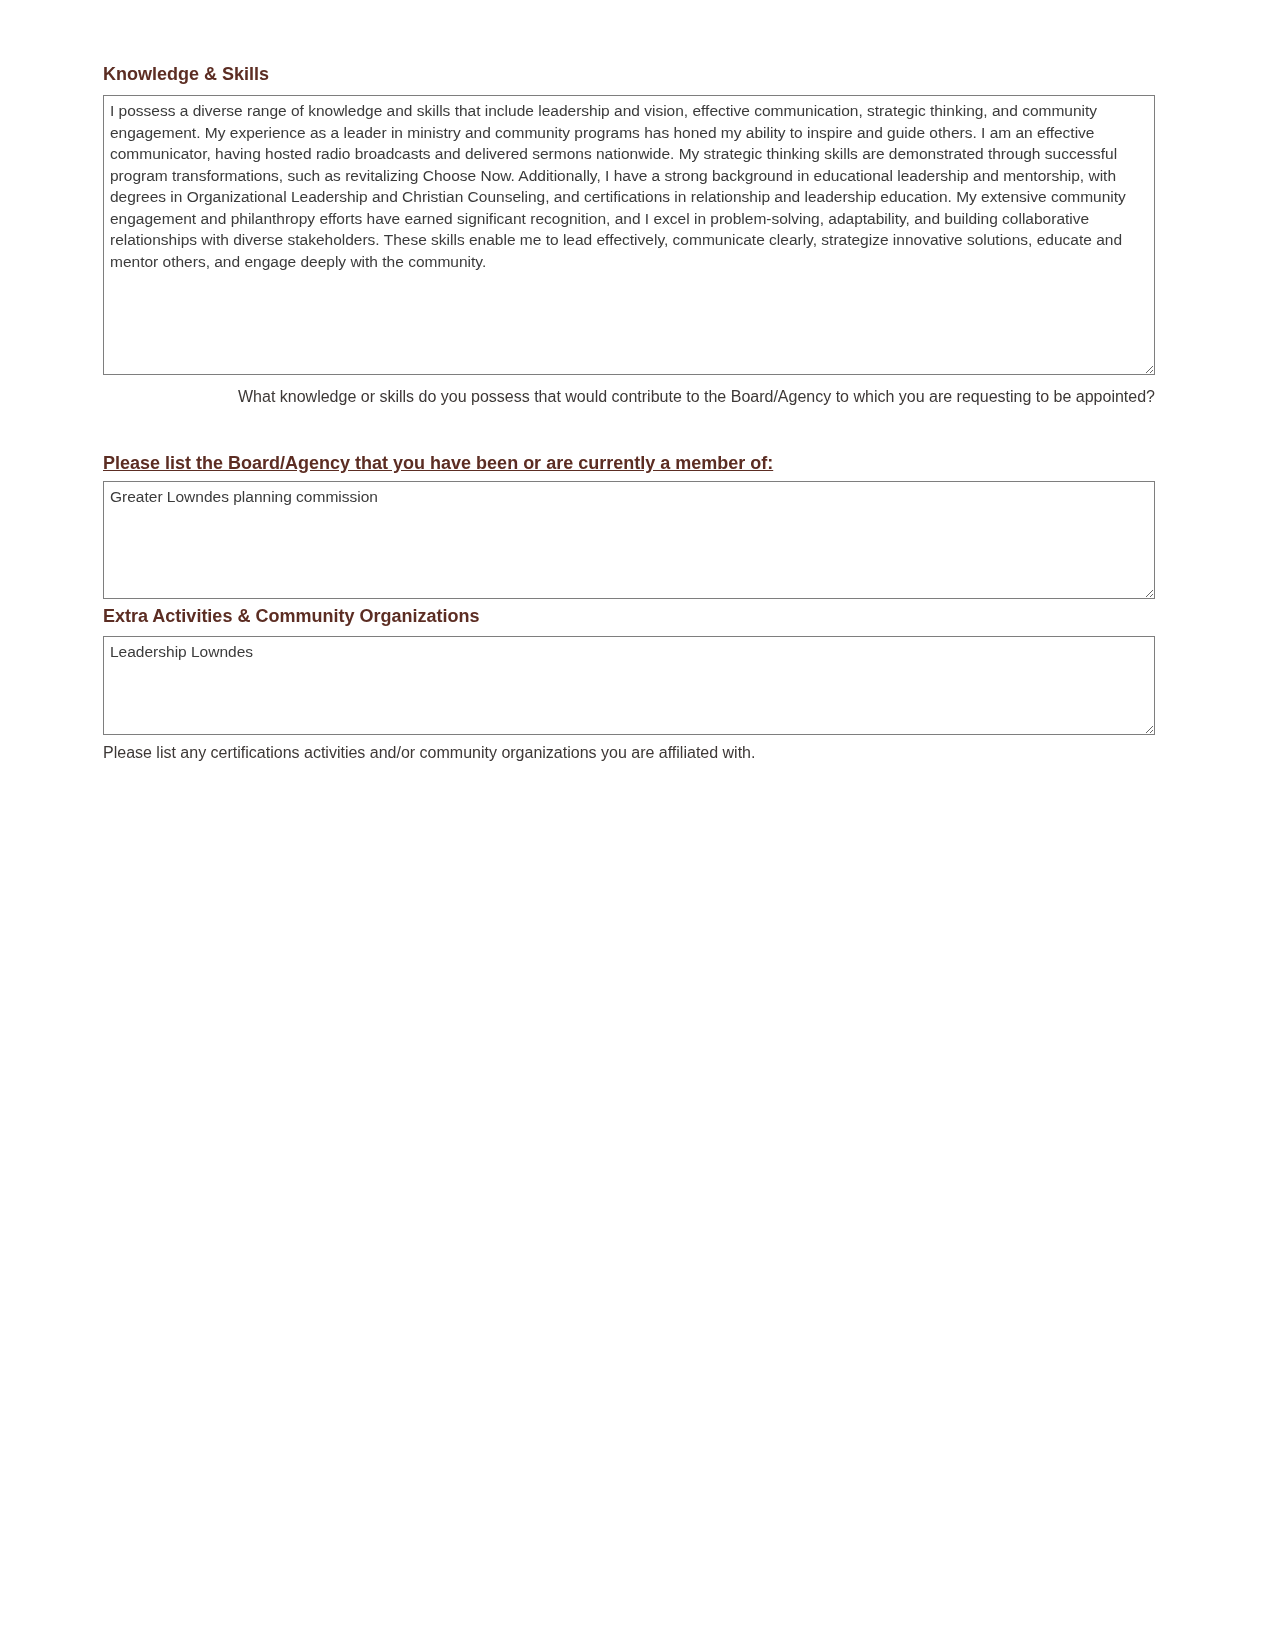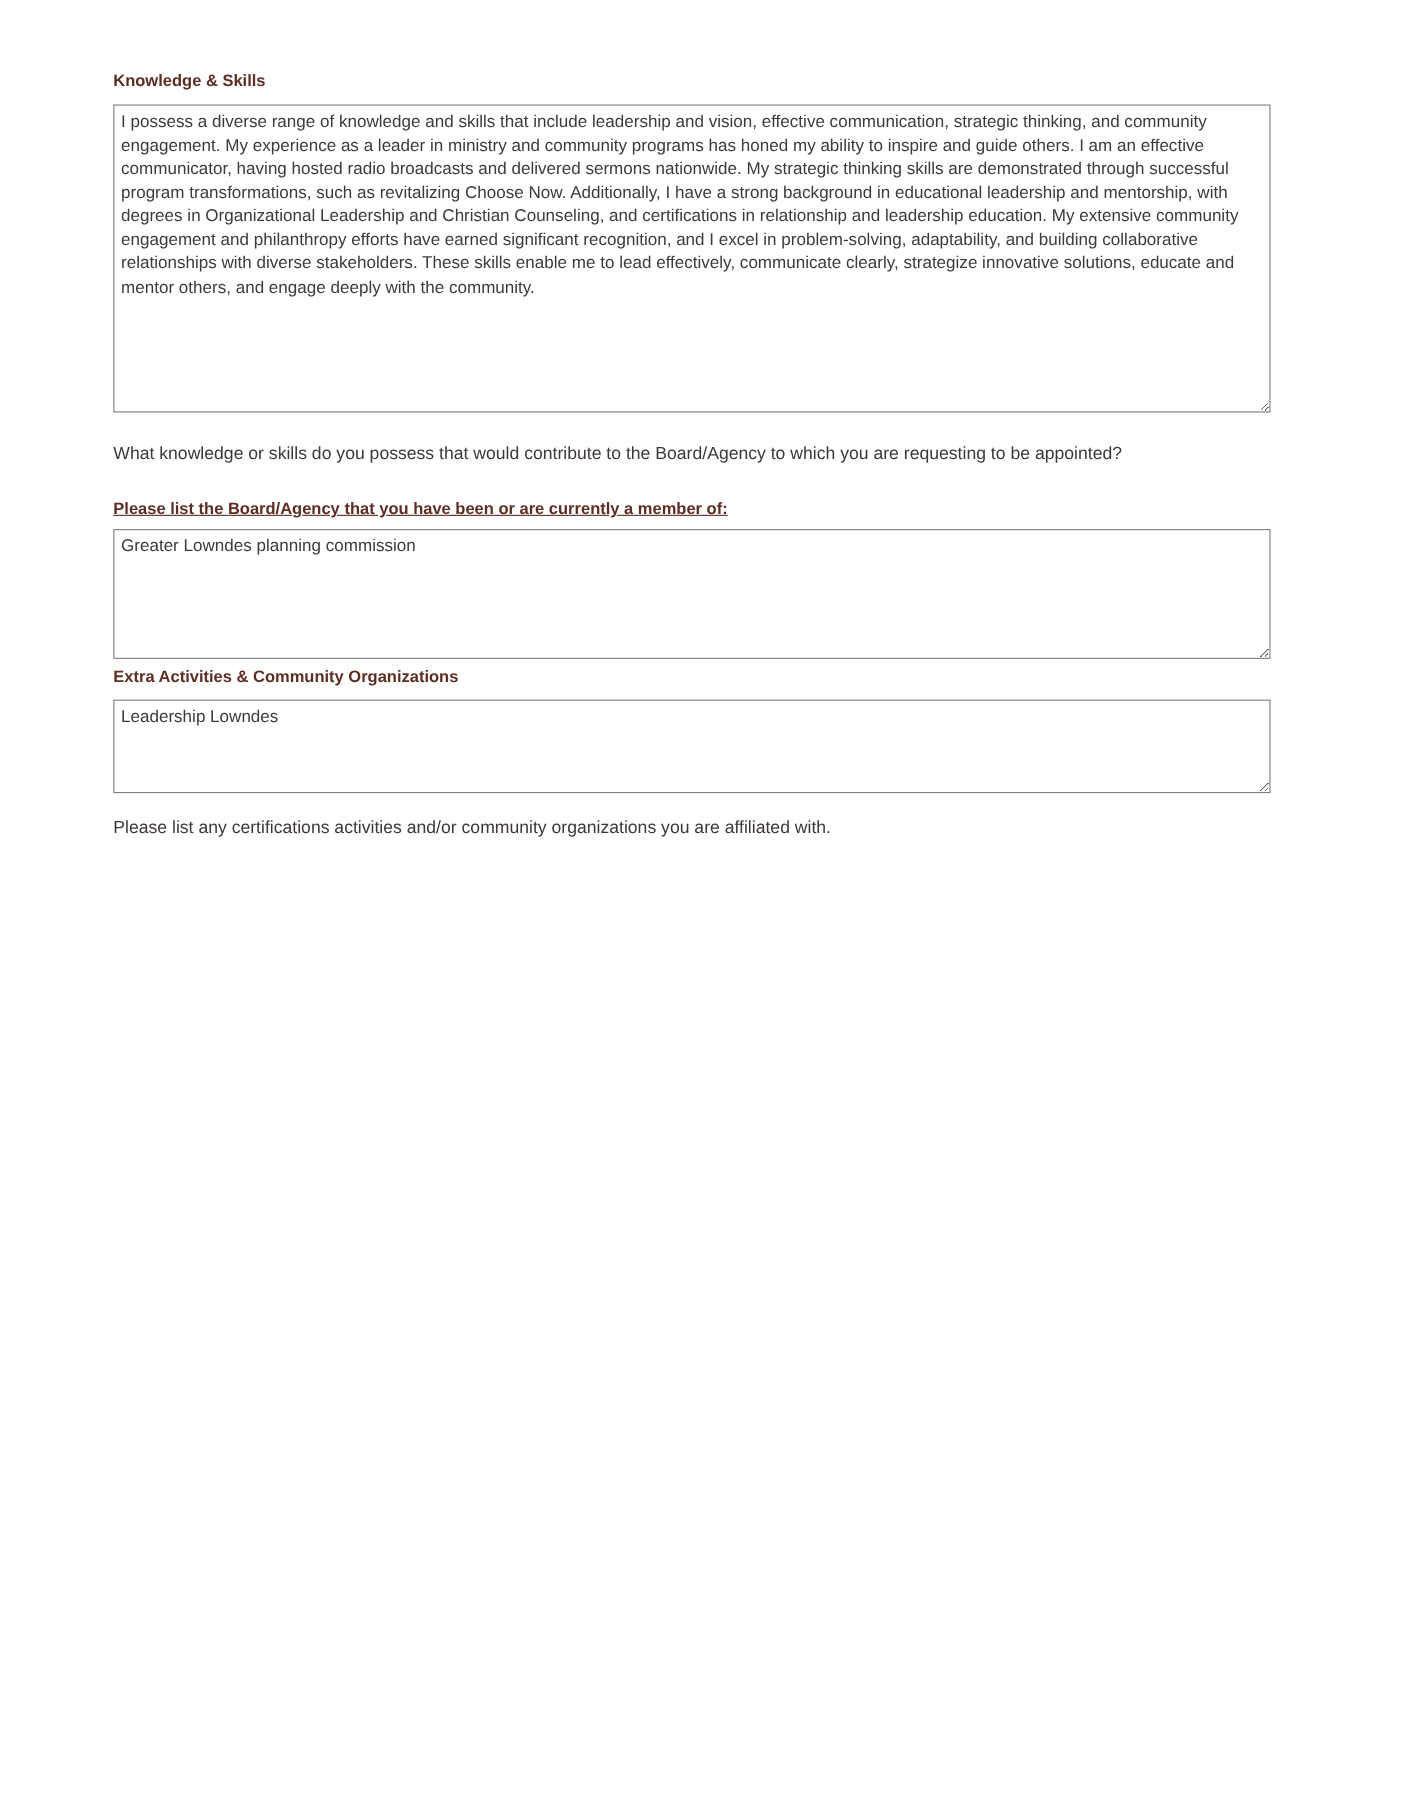--- a/index.html
+++ b/index.html
@@ -16,21 +16,21 @@
   .page {
     position: absolute;
     left: 103px;
     top: 0;
     width: 1052px;
   }
   .section-heading {
     position: absolute;
     left: 0;
     margin: 0;
-    font-size: 15px;
+    font-size: 18px;
     font-weight: bold;
     color: #5c2d23;
     line-height: 22px;
     white-space: nowrap;
   }
   .field-textarea {
     position: absolute;
     left: 0;
     width: 1052px;
     box-sizing: border-box;
@@ -51,25 +51,25 @@
     position: absolute;
     left: 0;
     width: 1052px;
     font-size: 16px;
     line-height: 25px;
     color: #3d3836;
   }
   
   #heading-1 { top: 63px; }
   #textarea-1 { top: 95px; height: 280px; }
-  #helper-1  { top: 400px; }
+  #helper-1  { top: 384px; text-align: right; }
   #heading-2 { top: 452px; text-decoration: underline; }
   #textarea-2 { top: 481px; height: 118px; }
   #heading-3 { top: 605px; }
-  #textarea-3 { top: 636px; height: 85px; }
+  #textarea-3 { top: 636px; height: 99px; }
   #helper-2  { top: 740px; }
 </style>
 </head>
 <body>
 
 <div class="page">
 
   <h2 class="section-heading" id="heading-1">Knowledge &amp; Skills</h2>
 
   <textarea class="field-textarea" id="textarea-1" spellcheck="false" style="">I possess a diverse range of knowledge and skills that include leadership and vision, effective communication, strategic thinking, and community engagement. My experience as a leader in ministry and community programs has honed my ability to inspire and guide others. I am an effective communicator, having hosted radio broadcasts and delivered sermons nationwide. My strategic thinking skills are demonstrated through successful program transformations, such as revitalizing Choose Now. Additionally, I have a strong background in educational leadership and mentorship, with degrees in Organizational Leadership and Christian Counseling, and certifications in relationship and leadership education. My extensive community engagement and philanthropy efforts have earned significant recognition, and I excel in problem-solving, adaptability, and building collaborative relationships with diverse stakeholders. These skills enable me to lead effectively, communicate clearly, strategize innovative solutions, educate and mentor others, and engage deeply with the community.</textarea>

